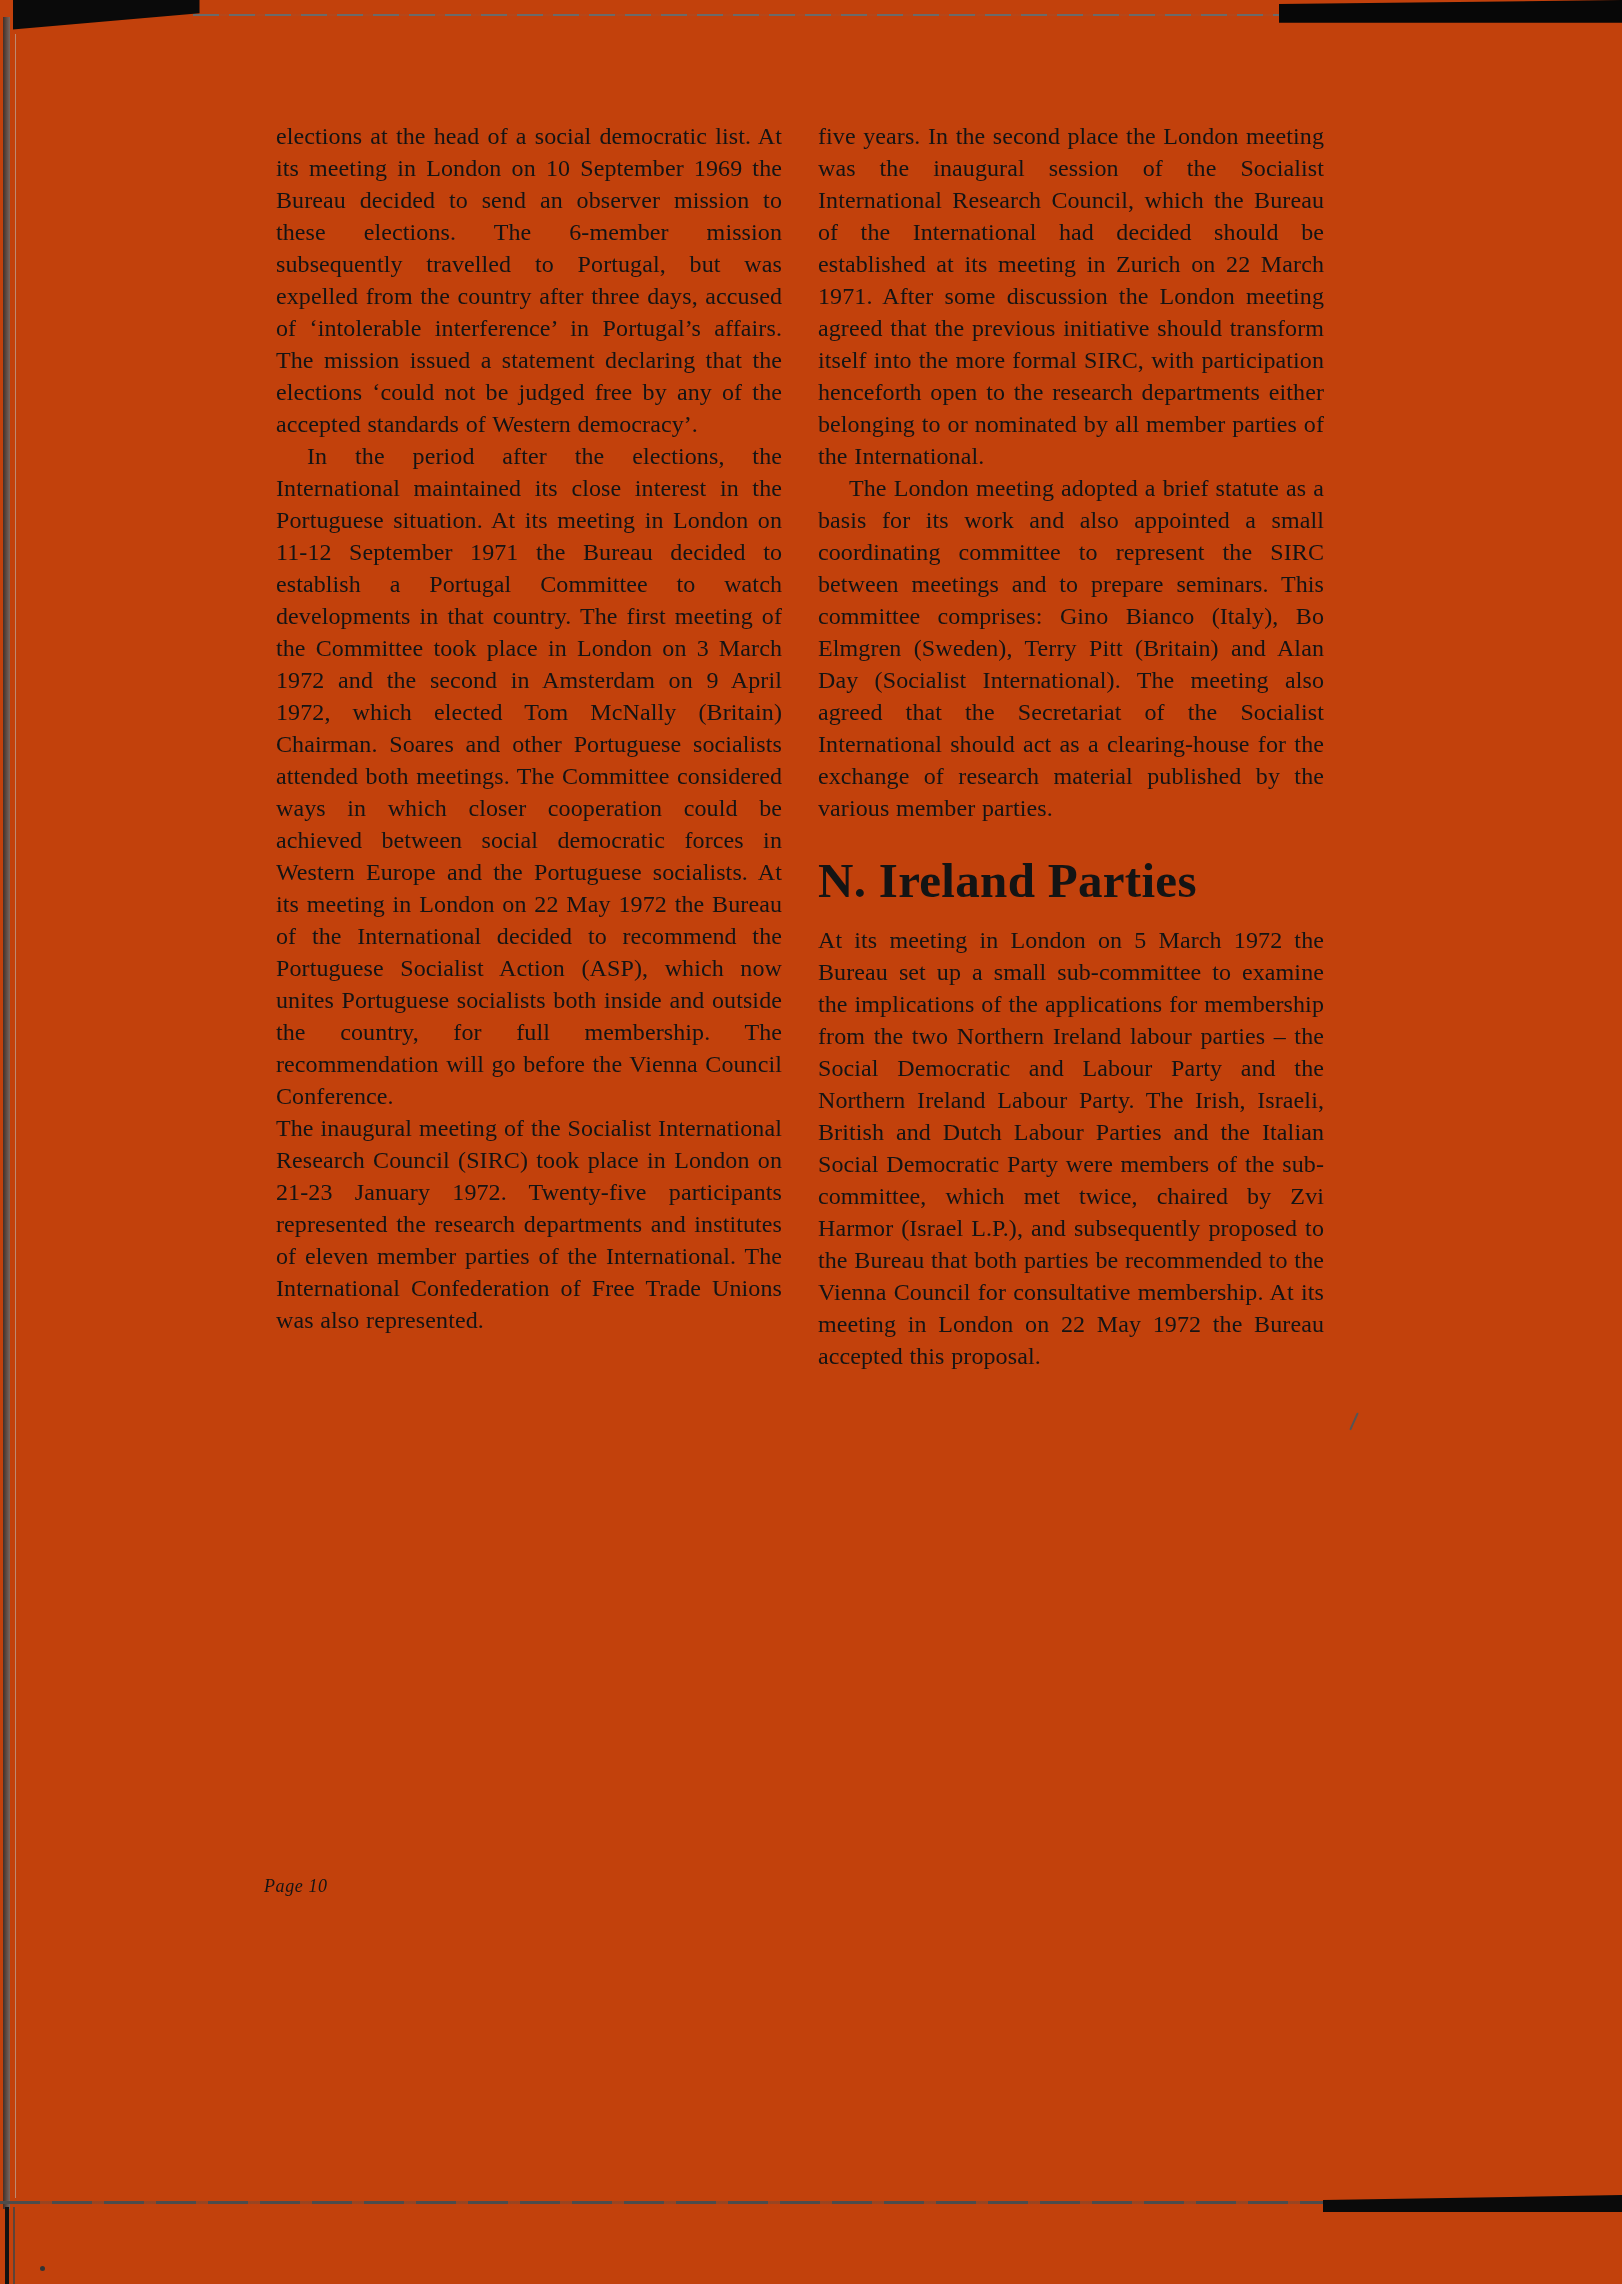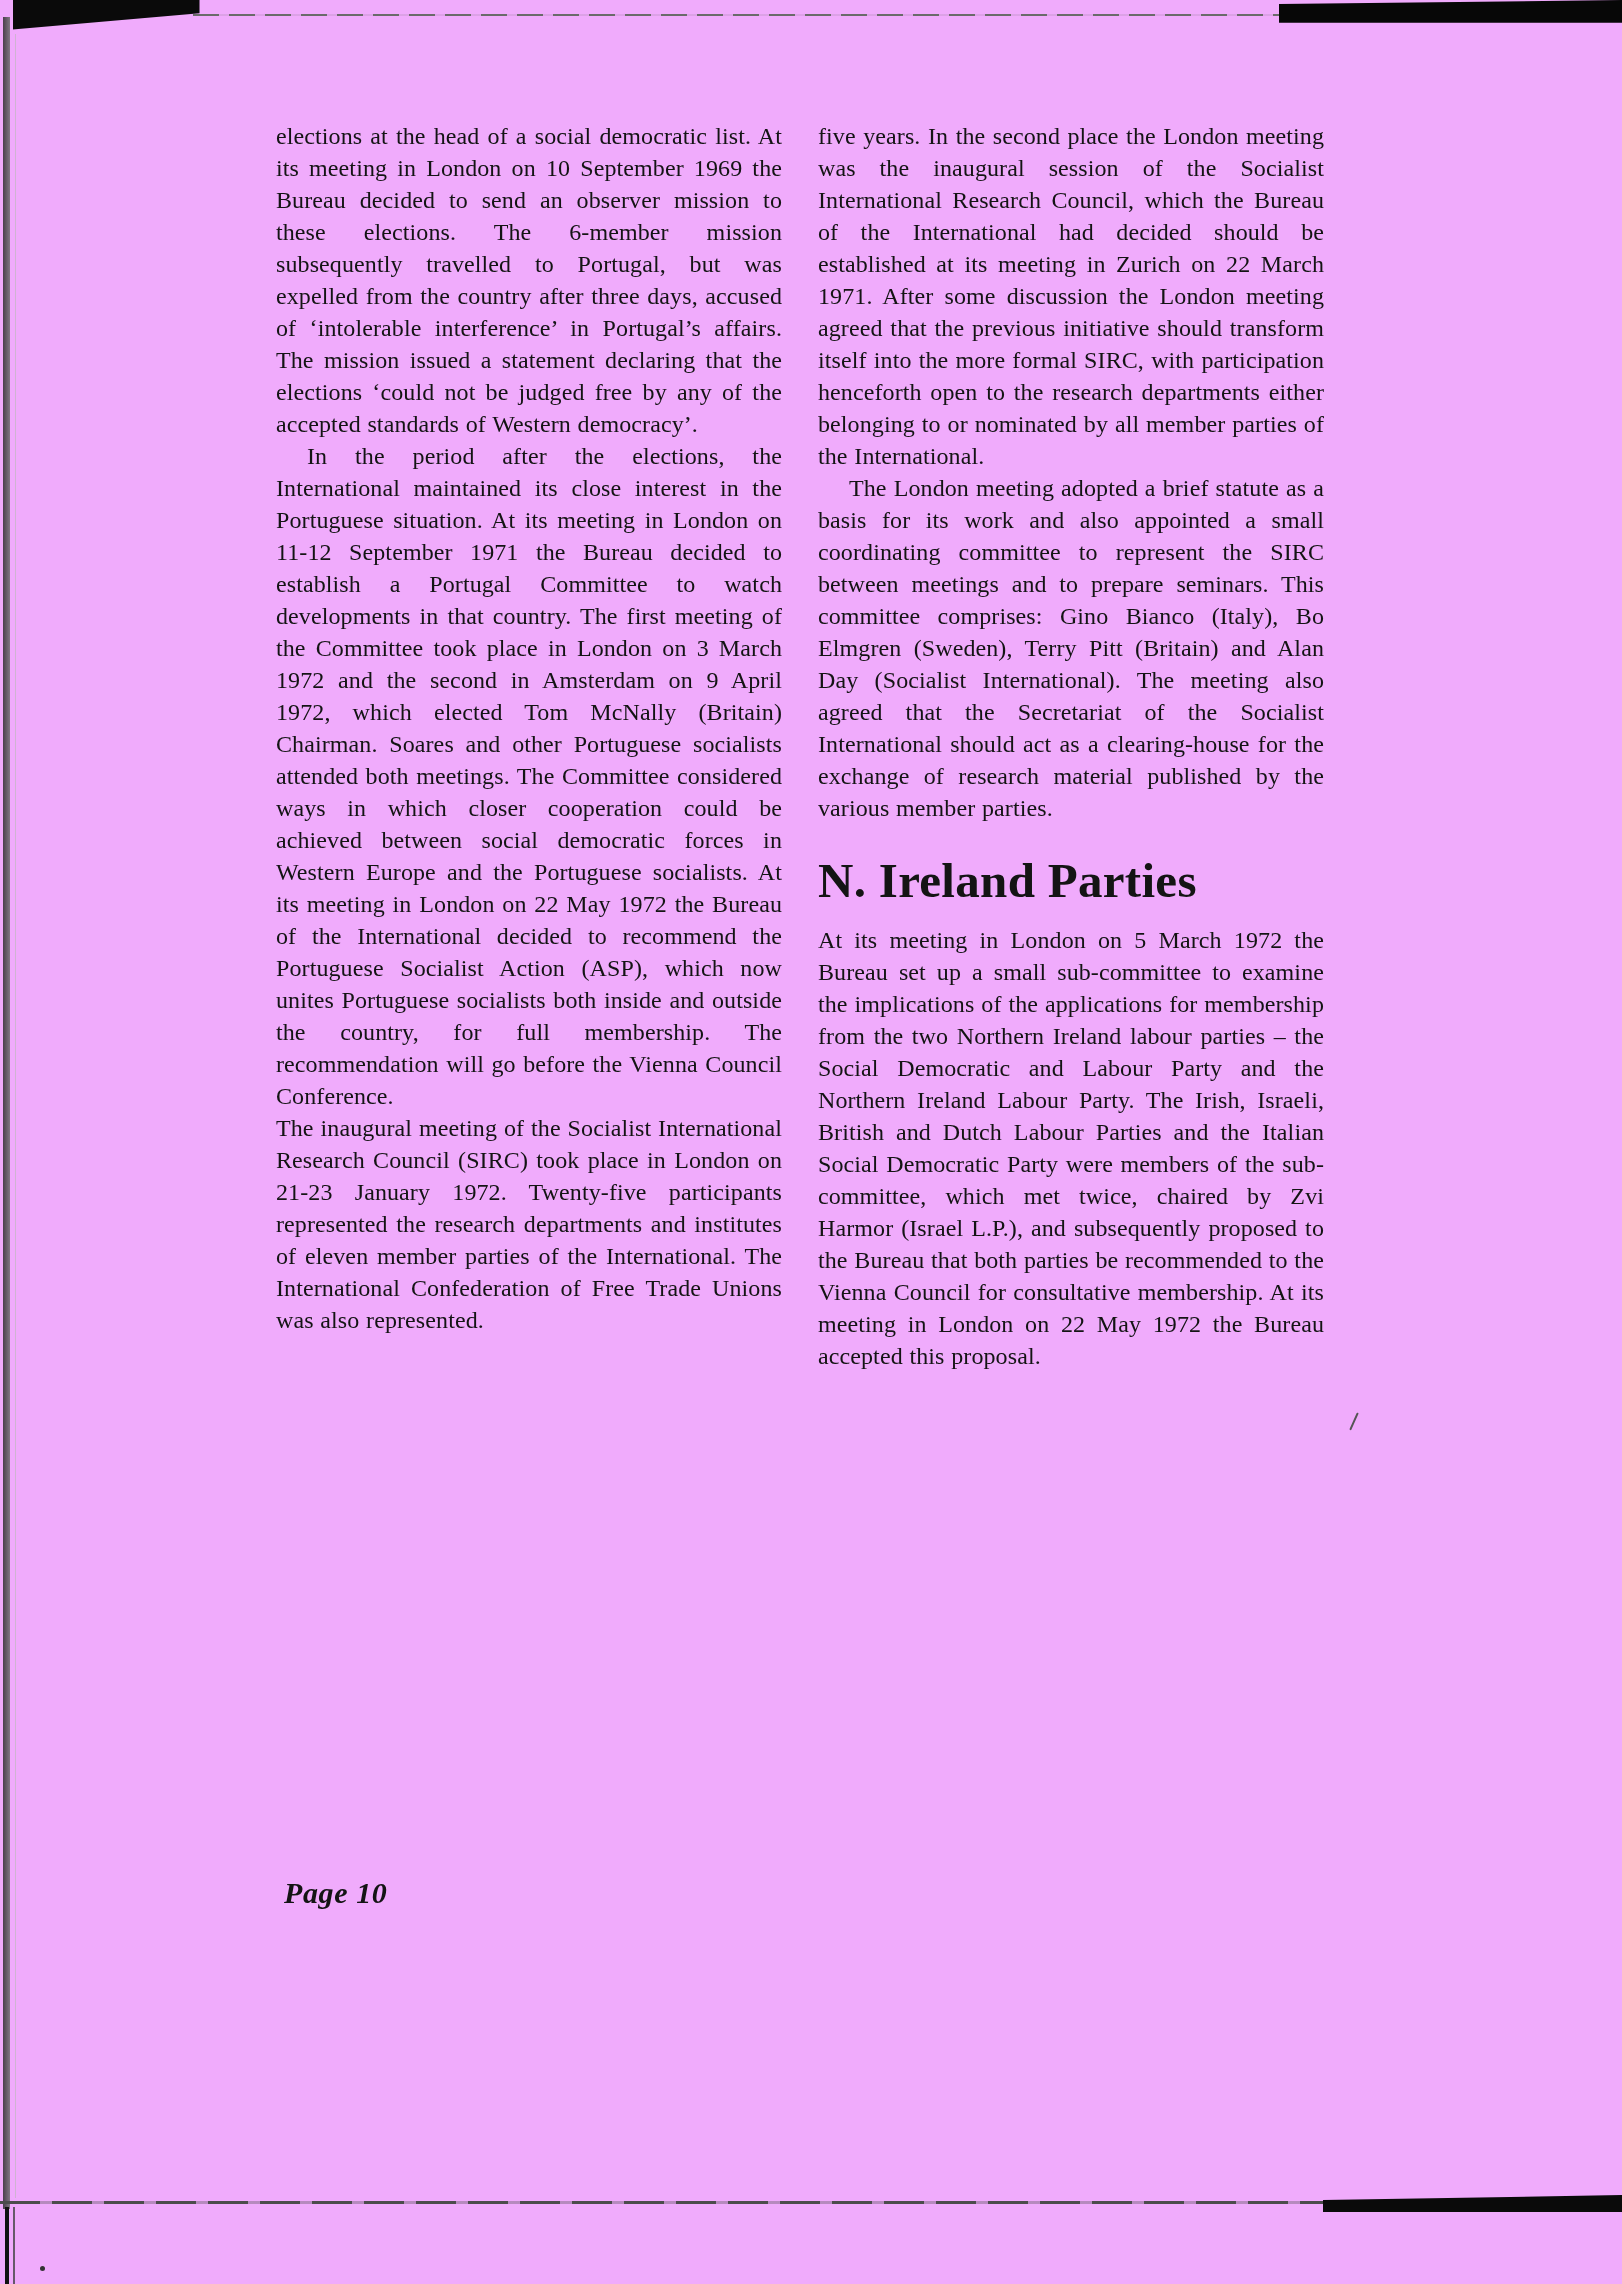--- a/index.html
+++ b/index.html
@@ -9,21 +9,21 @@
     height: 2284px;
     position: relative;
     background: #f5f5f3;
     font-family: "Liberation Serif", serif;
     color: #141414;
     overflow: hidden;
   }
   .page {
     position: absolute;
     inset: 0;
-    background: #f0abfc;
+    background: #c2410c;
     overflow: hidden;
   }
 
   
   .artifact { position: absolute; pointer-events: none; }
   .top-left-bar {
     left: 12.5px; top: 0; width: 187px; height: 29.5px;
     background: #0a0a0a;
     clip-path: polygon(0 0, 100% 0, 100% 45%, 0 100%);
   }
@@ -89,24 +89,24 @@
   h2.section {
     font-size: 49px;
     line-height: 52px;
     font-weight: bold;
     margin: 31px 0 17px 0;
     letter-spacing: 0.3px;
   }
   .footer {
     position: absolute;
     top: 1876px;
-    left: 284px;
-    font-size: 30px;
+    left: 264px;
+    font-size: 18px;
     font-style: italic;
-    font-weight: bold;
+    font-weight: normal;
     letter-spacing: 0.6px;
   }
 </style>
 </head>
 <body>
 
 <div class="page">
 
   <div class="artifact top-left-bar"></div>
   <div class="artifact top-line"></div>

